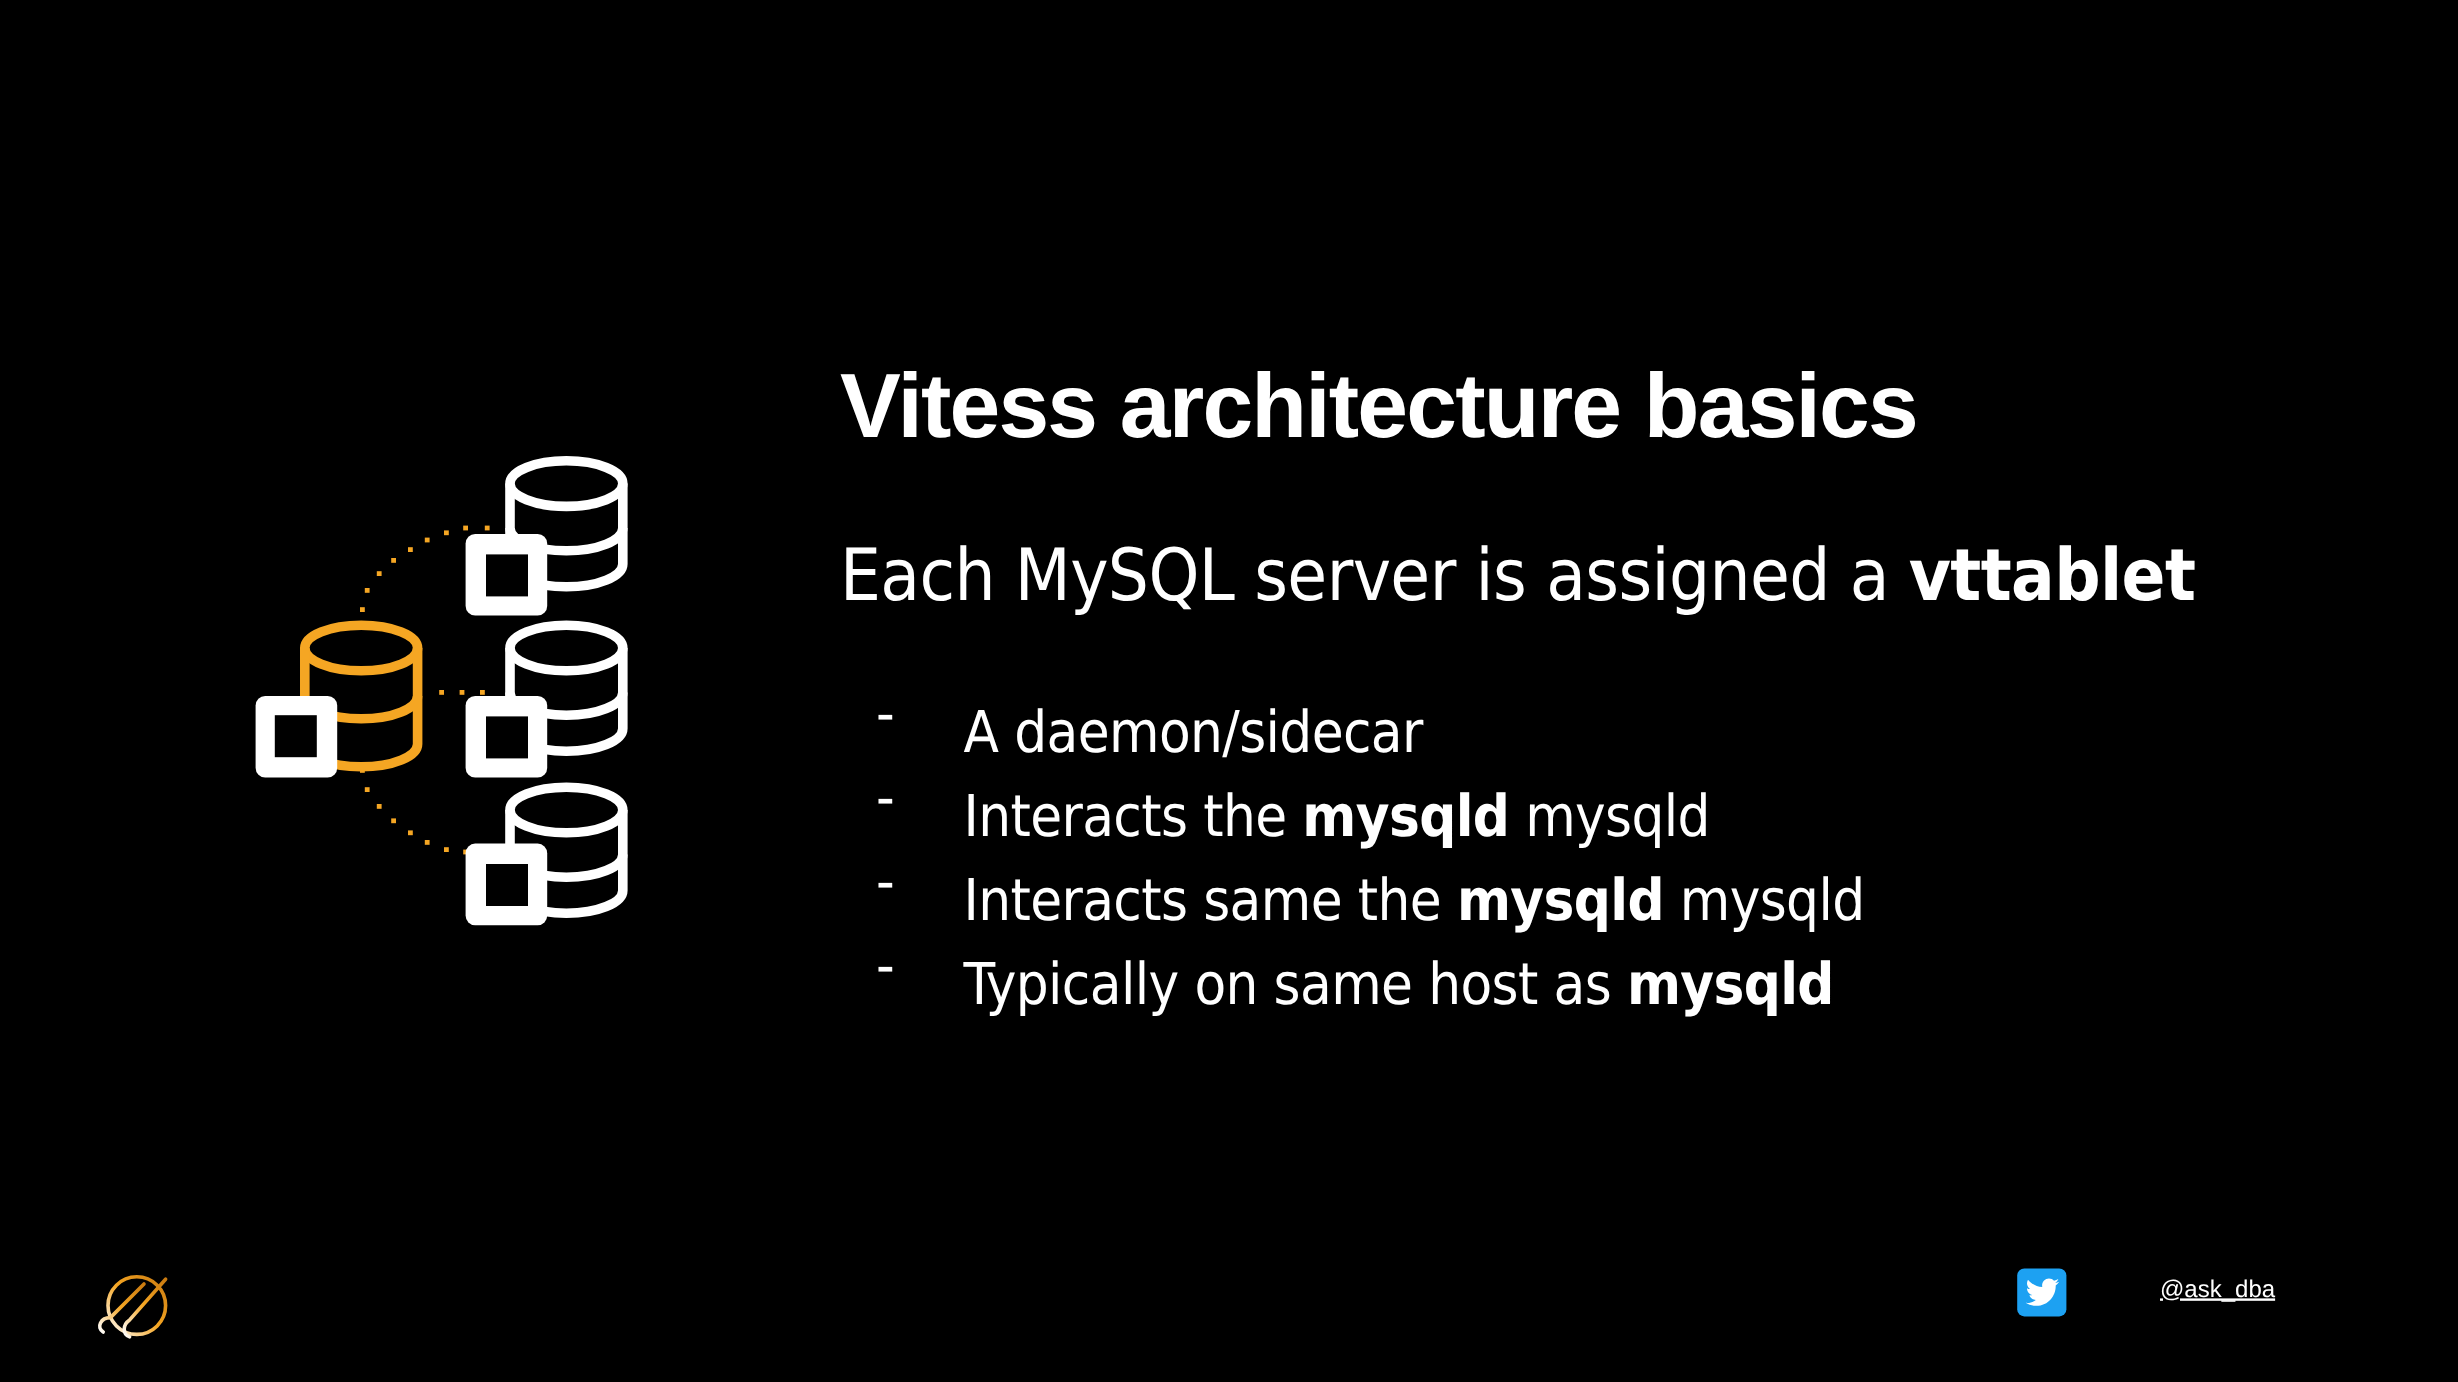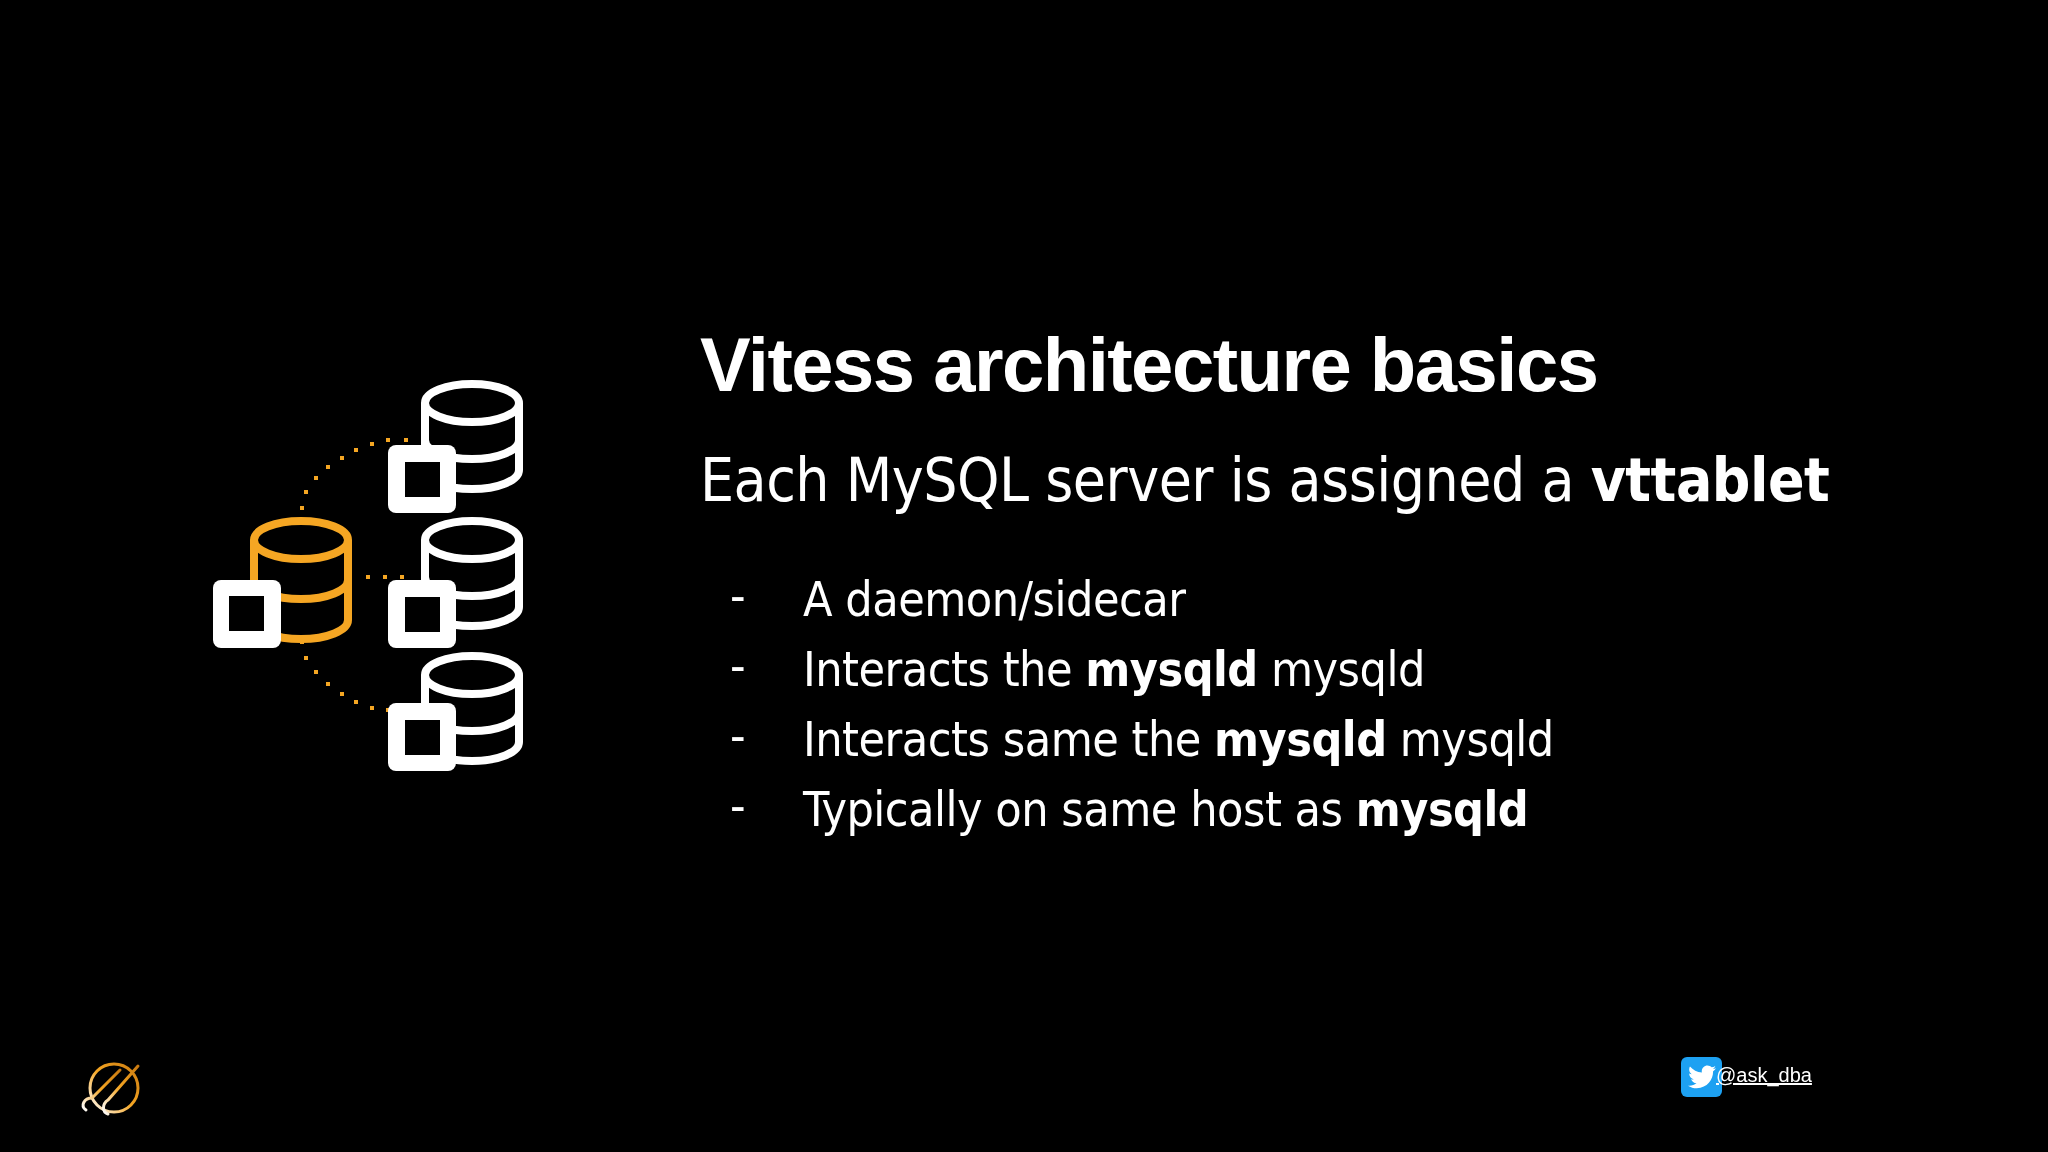--- a/index.html
+++ b/index.html
@@ -2,44 +2,44 @@
 <html><head>
 <meta charset="utf-8">
 <style>
   html, body { margin:0; padding:0; }
   body {
     width:2048px; height:1152px; background:#000000; position:relative; overflow:hidden;
     font-family:"Liberation Sans", "DejaVu Sans", sans-serif; color:#ffffff;
   }
   .diagram { position:absolute; left:200px; top:370px; width:340px; height:410px; }
   .title {
-    position:absolute; left:700px; top:319px; margin:0;
+    position:absolute; left:700px; top:293px; margin:0;
     font-size:76px; font-weight:bold; letter-spacing:-1.5px; line-height:92px; white-space:nowrap;
     font-family:"Liberation Sans Narrow","Liberation Sans", sans-serif;
   }
   .subtitle {
     position:absolute; left:700px; top:448px; margin:0;
     font-size:60px; font-weight:normal; line-height:64px; white-space:nowrap; letter-spacing:-0.5px;
     font-family:"DejaVu Sans Condensed","Liberation Sans", sans-serif;
   }
   .subtitle b, .bullets b { font-weight:bold; }
   .bullets { position:absolute; left:700px; top:560px; margin:0; padding:0; list-style:none; }
   .bullets li {
     position:relative; height:70px; line-height:70px; font-size:48px; white-space:nowrap; letter-spacing:-0.5px;
     font-family:"DejaVu Sans Condensed","Liberation Sans", sans-serif;
   }
   .bullets .dash { position:absolute; left:30px; top:0; width:40px; }
-  .bullets .text { position:absolute; left:103px; top:4px; }
+  .bullets .text { position:absolute; left:103px; top:16px; }
   .logo { position:absolute; left:78px; top:1058px; width:66px; height:60px; }
   .twitter {
     position:absolute; left:1681px; top:1057px; width:41px; height:40px;
     background:#1DA1F2; border-radius:6px; display:flex; align-items:center; justify-content:center;
   }
   .handle {
-    position:absolute; left:1716px; top:1064px; font-size:20px; color:#ffffff;
+    position:absolute; left:1800px; top:1064px; font-size:20px; color:#ffffff;
     text-decoration:underline; font-family:"Liberation Sans", sans-serif;
   }
 </style>
 </head>
 <body>
 
 <div class="diagram">
   <svg width="340" height="410" viewBox="0 0 340 410">
 
     <g fill="#F5A623">

